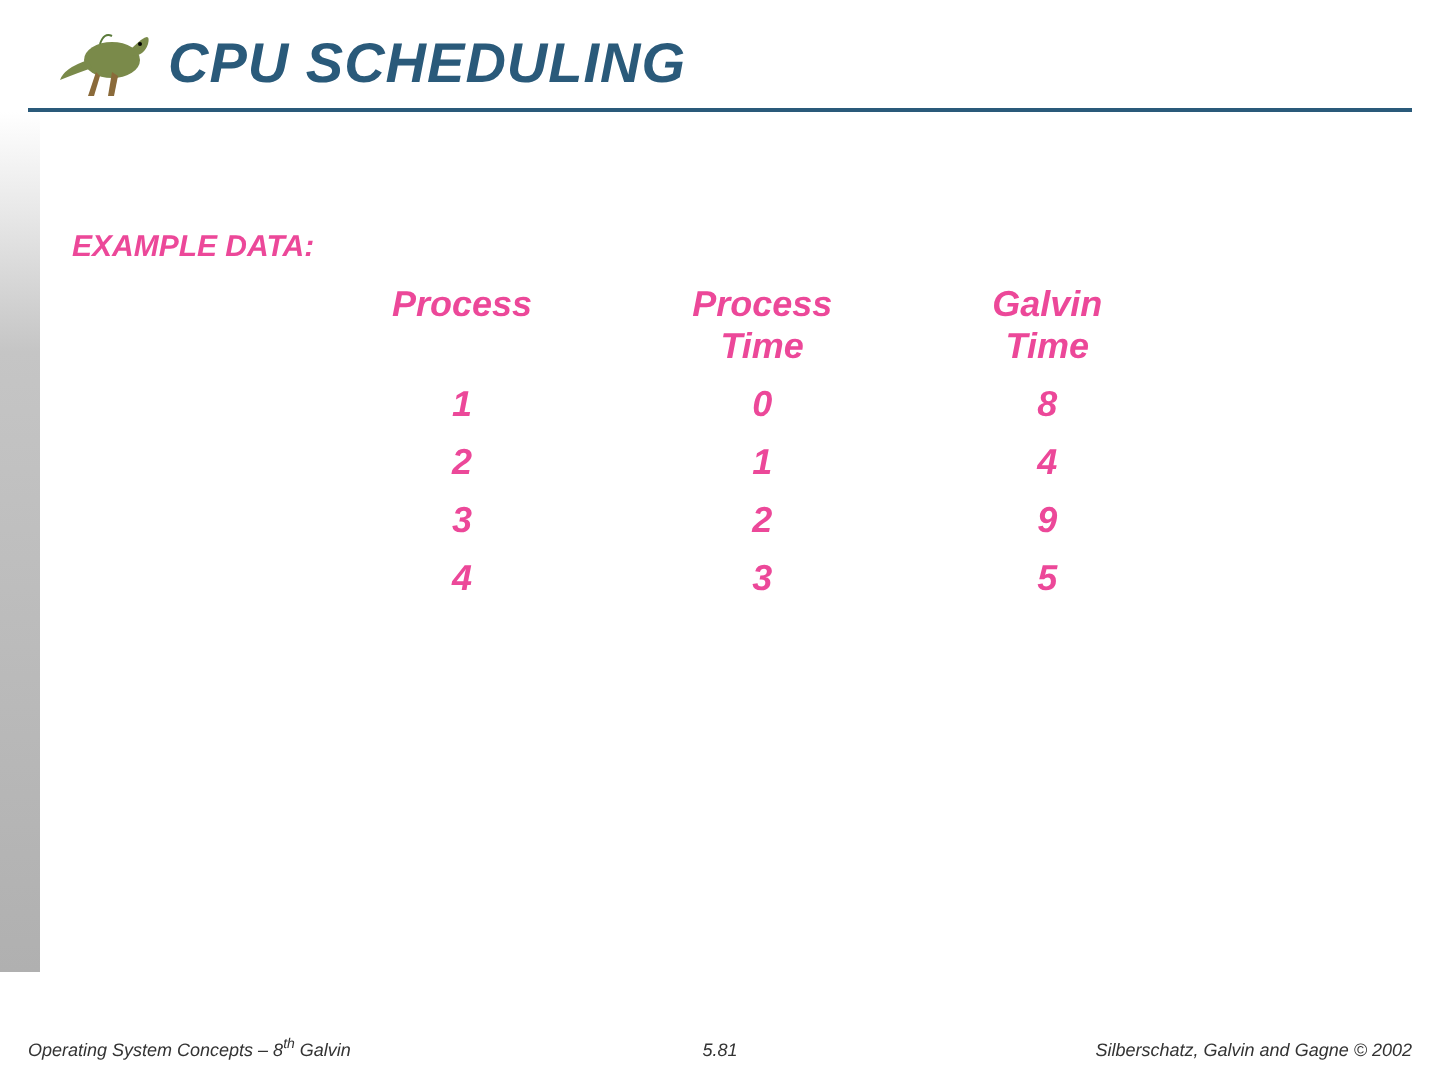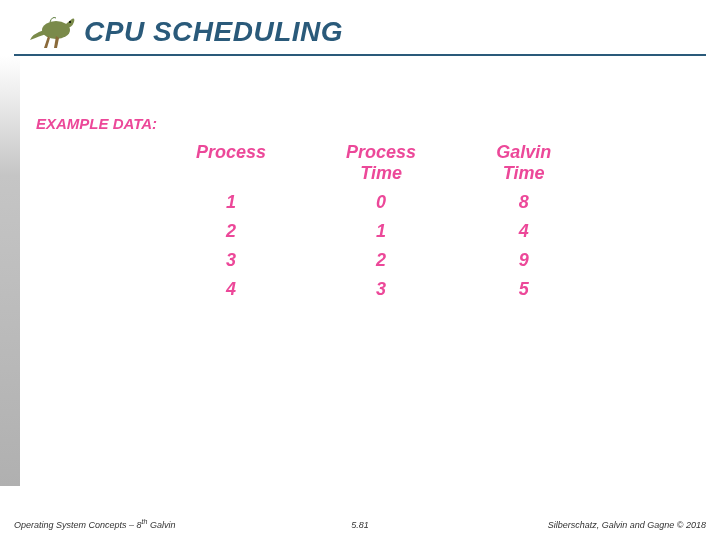--- a/index.html
+++ b/index.html
@@ -153,16 +153,16 @@
         </tr>
       </tbody>
     </table>
   </div>
 
   <div class="footer">
     <div class="left">
       <span>Operating System Concepts – 8</span><sup>th</sup><span> Galvin</span>
     </div>
     <div class="center">5.81</div>
-    <div class="right">Silberschatz, Galvin and Gagne © 2018</div>
+    <div class="right">Silberschatz, Galvin and Gagne © 2002</div>
   </div>
 
 </div>
 
 </body></html>

